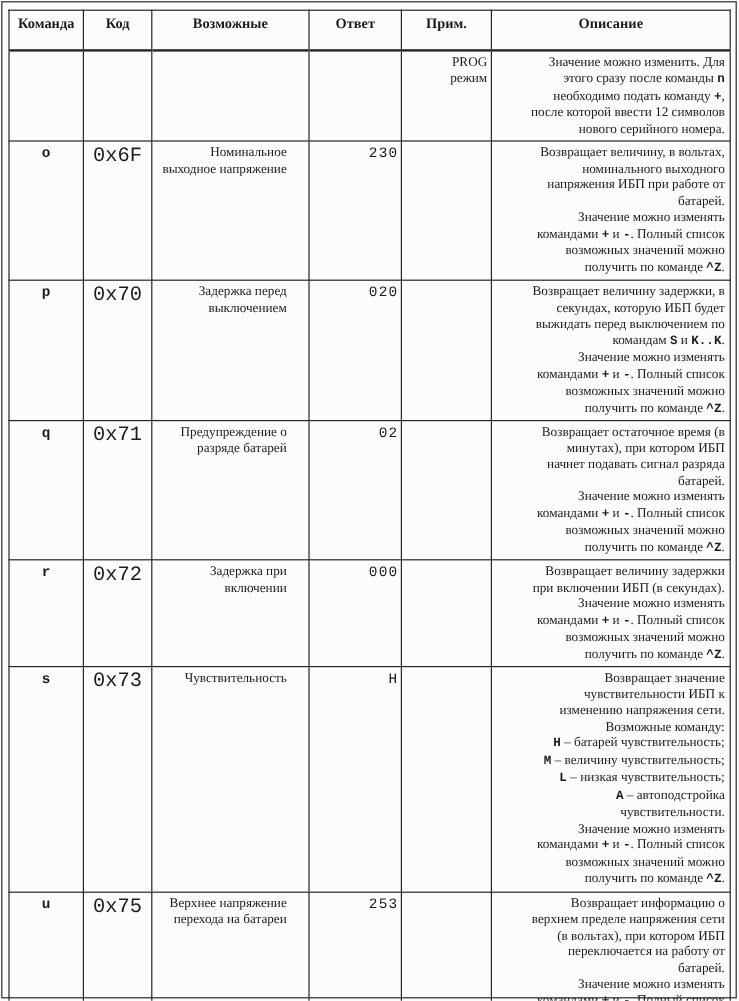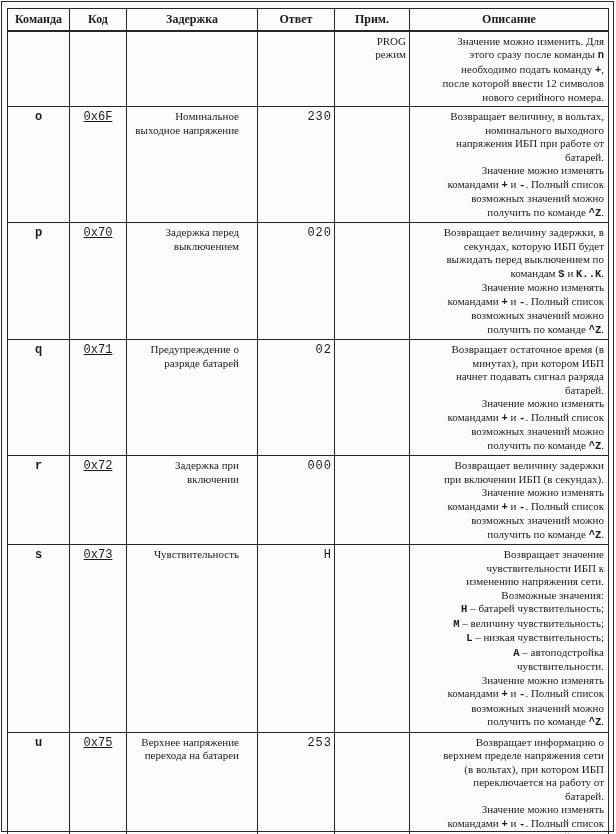--- a/index.html
+++ b/index.html
@@ -25,21 +25,21 @@
     border-collapse: collapse;
     table-layout: fixed;
   }
   .cmd-table th, .cmd-table td {
     border: 1px solid #262626;
     vertical-align: top;
     overflow: hidden;
     text-align: right;
   }
   .cmd-table thead th {
-    height: 22px;
+    height: 33px;
     font-size: 12px;
     font-weight: bold;
     text-align: center;
     padding: 3px 1px 2px;
     line-height: 14px;
     border-bottom-width: 2px;
     margin-top: 44px;
   }
   .cmd-table tbody tr:nth-of-type(1) { height: 66px; }
   .cmd-table tbody tr:nth-of-type(2) { height: 112px; }
@@ -53,23 +53,22 @@
   td.c-cmd {
     text-align: center;
     font-family: "Liberation Mono", "DejaVu Sans Mono", monospace;
     font-size: 12px;
     font-weight: bold;
     padding-top: 3px;
   }
   td.c-code {
     text-align: center;
     font-family: "Liberation Mono", "DejaVu Sans Mono", monospace;
-    font-size: 12px;
+    font-size: 17px;
     padding-top: 3px;
-    text-decoration: underline;
   }
   td.c-name {
     font-size: 11px;
     line-height: 13.5px;
     padding: 3px 18px 2px 8px;
     white-space: pre-wrap;
   }
   td.c-ans {
     font-family: "Liberation Mono", "DejaVu Sans Mono", monospace;
     font-size: 12px;
@@ -105,21 +104,21 @@
     <col style="width:57px">
     <col style="width:131px">
     <col style="width:77px">
     <col style="width:75px">
     <col style="width:199px">
   </colgroup>
   <thead>
     <tr>
       <th>Команда</th>
       <th>Код</th>
-      <th>Задержка</th>
+      <th>Возможные</th>
       <th>Ответ</th>
       <th>Прим.</th>
       <th>Описание</th>
     </tr>
   </thead>
   <tbody id="rows">
   <tr>
     <td class="c-cmd"></td>
     <td class="c-code"></td>
     <td class="c-name"></td>
@@ -201,21 +200,21 @@
 
   <tr>
     <td class="c-cmd">s</td>
     <td class="c-code">0x73</td>
     <td class="c-name">Чувствительность</td>
     <td class="c-ans">H</td>
     <td class="c-note"></td>
     <td class="c-desc"><span>Возвращает значение
 чувствительности ИБП к
 изменению напряжения сети.
-Возможные значения:
+Возможные команду:
 </span><span class="mono">H</span><span> – батарей чувствительность;
 </span><span class="mono">M</span><span> – величину чувствительность;
 </span><span class="mono">L</span><span> – низкая чувствительность;
 </span><span class="mono">A</span><span> – автоподстройка
 чувствительности.
 Значение можно изменять
 командами </span><span class="mono">+</span><span> и </span><span class="mono">-</span><span>. Полный список
 возможных значений можно
 получить по команде </span><span class="mono">^Z</span><span>.</span></td>
   </tr>

